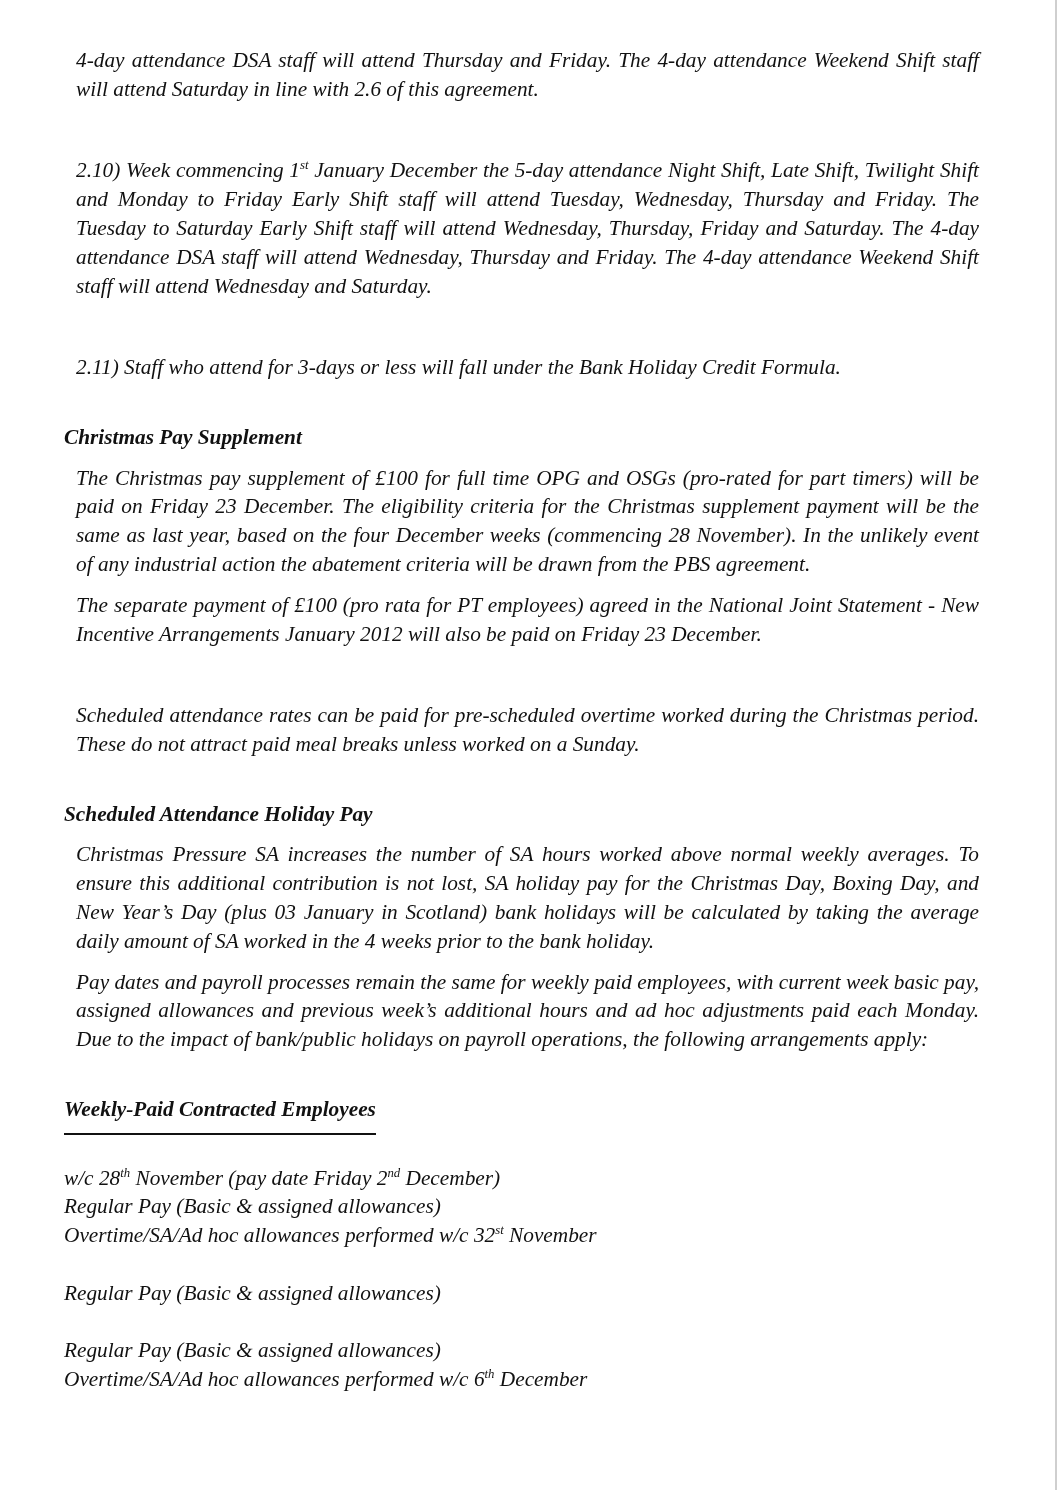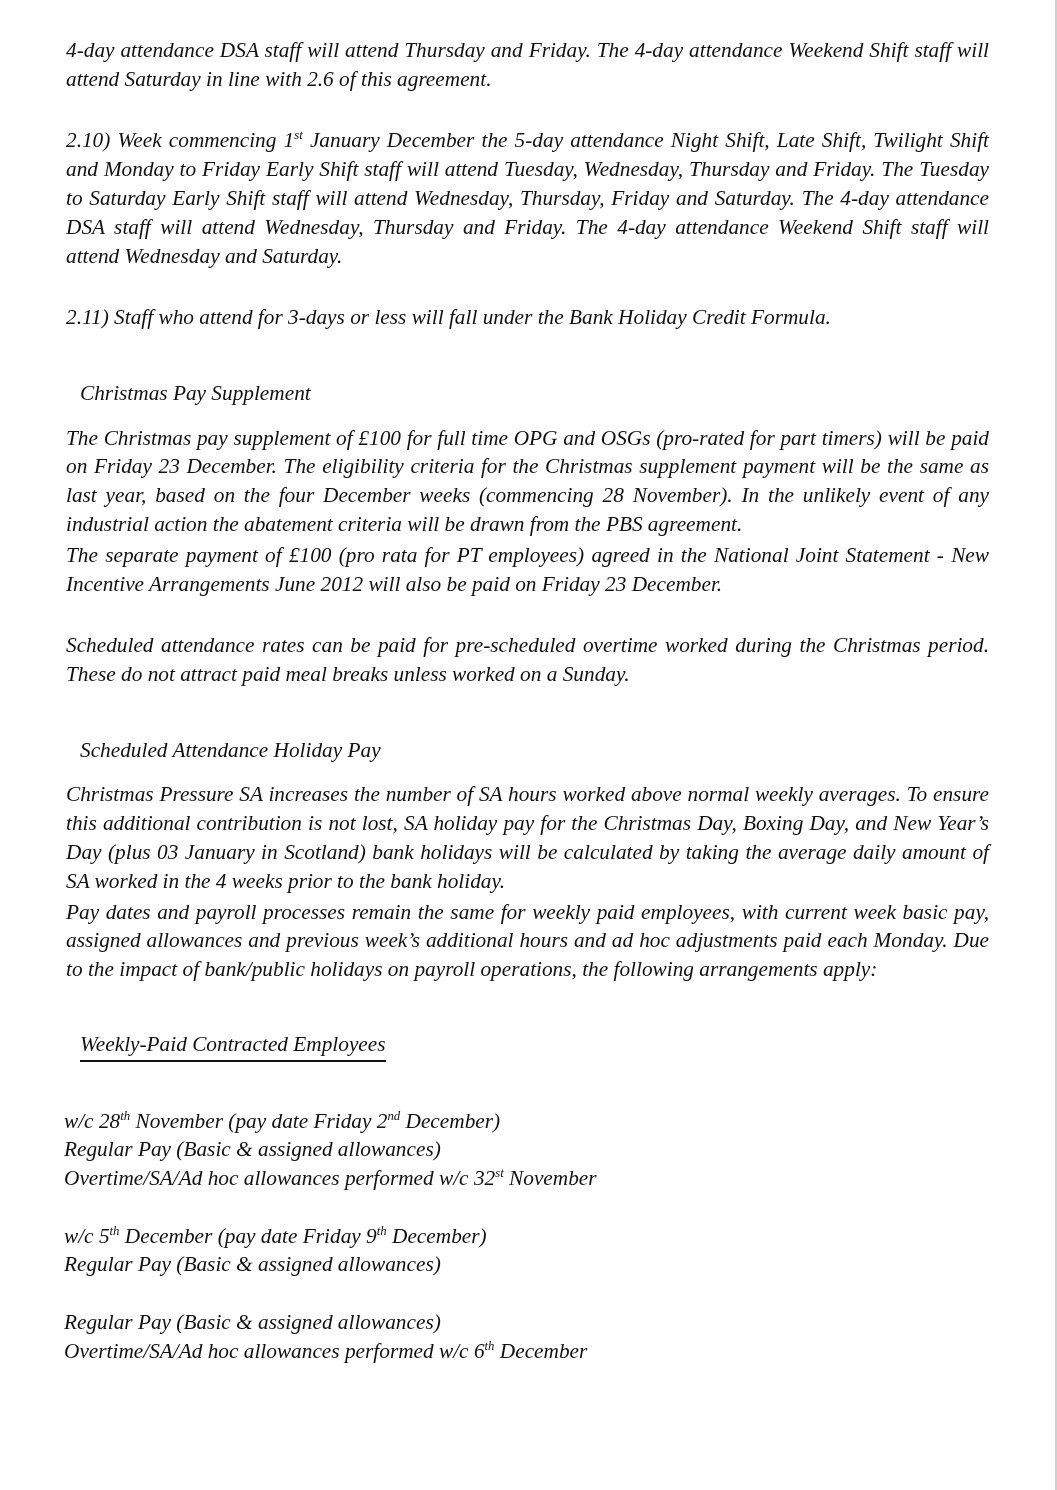--- a/index.html
+++ b/index.html
@@ -26,37 +26,37 @@
   .doc {
     position: absolute;
     left: 64px;
     top: 34px;
     width: 927px;
     font-style: italic;
     font-size: 21.3px;
     line-height: 28.8px;
   }
   .para {
-    margin: 2px;
+    margin: 12px;
     text-align: justify;
     text-align-last: left;
   }
   .gap {
     height: 28.8px;
   }
   .heading {
-    margin: 16px;
-    font-weight: normal;
+    margin: 0;
+    font-weight: bold;
     font-style: italic;
   }
   .heading.underlined {
     display: inline-block;
     border-bottom: 2px solid #111;
     line-height: 26px;
-    padding-bottom: 3px;
+    padding-bottom: 11px;
   }
   sup {
     font-size: 0.6em;
     line-height: 0;
     vertical-align: 0.65em;
   }
   .line {
     margin: 0;
     white-space: nowrap;
   }
@@ -73,21 +73,21 @@
 
   <p class="para"><span>2.10) Week commencing 1</span><sup>st</sup><span> January December the 5-day attendance Night Shift, Late Shift, Twilight Shift and Monday to Friday Early Shift staff will attend Tuesday, Wednesday, Thursday and Friday. The Tuesday to Saturday Early Shift staff will attend Wednesday, Thursday, Friday and Saturday. The 4-day attendance DSA staff will attend Wednesday, Thursday and Friday. The 4-day attendance Weekend Shift staff will attend Wednesday and Saturday.</span></p>
   <div class="gap"></div>
 
   <p class="para">2.11) Staff who attend for 3-days or less will fall under the Bank Holiday Credit Formula.</p>
   <div class="gap"></div>
 
   <section>
     <p class="heading">Christmas Pay Supplement</p>
     <p class="para">The Christmas pay supplement of £100 for full time OPG and OSGs (pro-rated for part timers) will be paid on Friday 23 December. The eligibility criteria for the Christmas supplement payment will be the same as last year, based on the four December weeks (commencing 28 November). In the unlikely event of any industrial action the abatement criteria will be drawn from the PBS agreement.</p>
-    <p class="para">The separate payment of £100 (pro rata for PT employees) agreed in the National Joint Statement - New Incentive Arrangements June 2012 will also be paid on Friday 23 December.</p>
+    <p class="para">The separate payment of £100 (pro rata for PT employees) agreed in the National Joint Statement - New Incentive Arrangements January 2012 will also be paid on Friday 23 December.</p>
   </section>
   <div class="gap"></div>
 
   <section>
     <p class="para">Scheduled attendance rates can be paid for pre-scheduled overtime worked during the Christmas period. These do not attract paid meal breaks unless worked on a Sunday.</p>
   </section>
   <div class="gap"></div>
 
   <section>
     <p class="heading">Scheduled Attendance Holiday Pay</p>
@@ -101,21 +101,20 @@
     <div class="gap"></div>
 
     <div>
       <p class="line"><span>w/c 28</span><sup>th</sup><span> November (pay date Friday 2</span><sup>nd</sup><span> December)</span></p>
       <p class="line">Regular Pay (Basic &amp; assigned allowances)</p>
       <p class="line"><span>Overtime/SA/Ad hoc allowances performed w/c 32</span><sup>st</sup><span> November</span></p>
     </div>
     <div class="gap"></div>
 
     <div>
-      <p class="line"><span>w/c 5</span><sup>th</sup><span> December (pay date Friday 9</span><sup>th</sup><span> December)</span></p>
       <p class="line">Regular Pay (Basic &amp; assigned allowances)</p>
     </div>
     <div class="gap"></div>
 
     <div>
       <p class="line">Regular Pay (Basic &amp; assigned allowances)</p>
       <p class="line"><span>Overtime/SA/Ad hoc allowances performed w/c 6</span><sup>th</sup><span> December</span></p>
     </div>
   </section>
 

